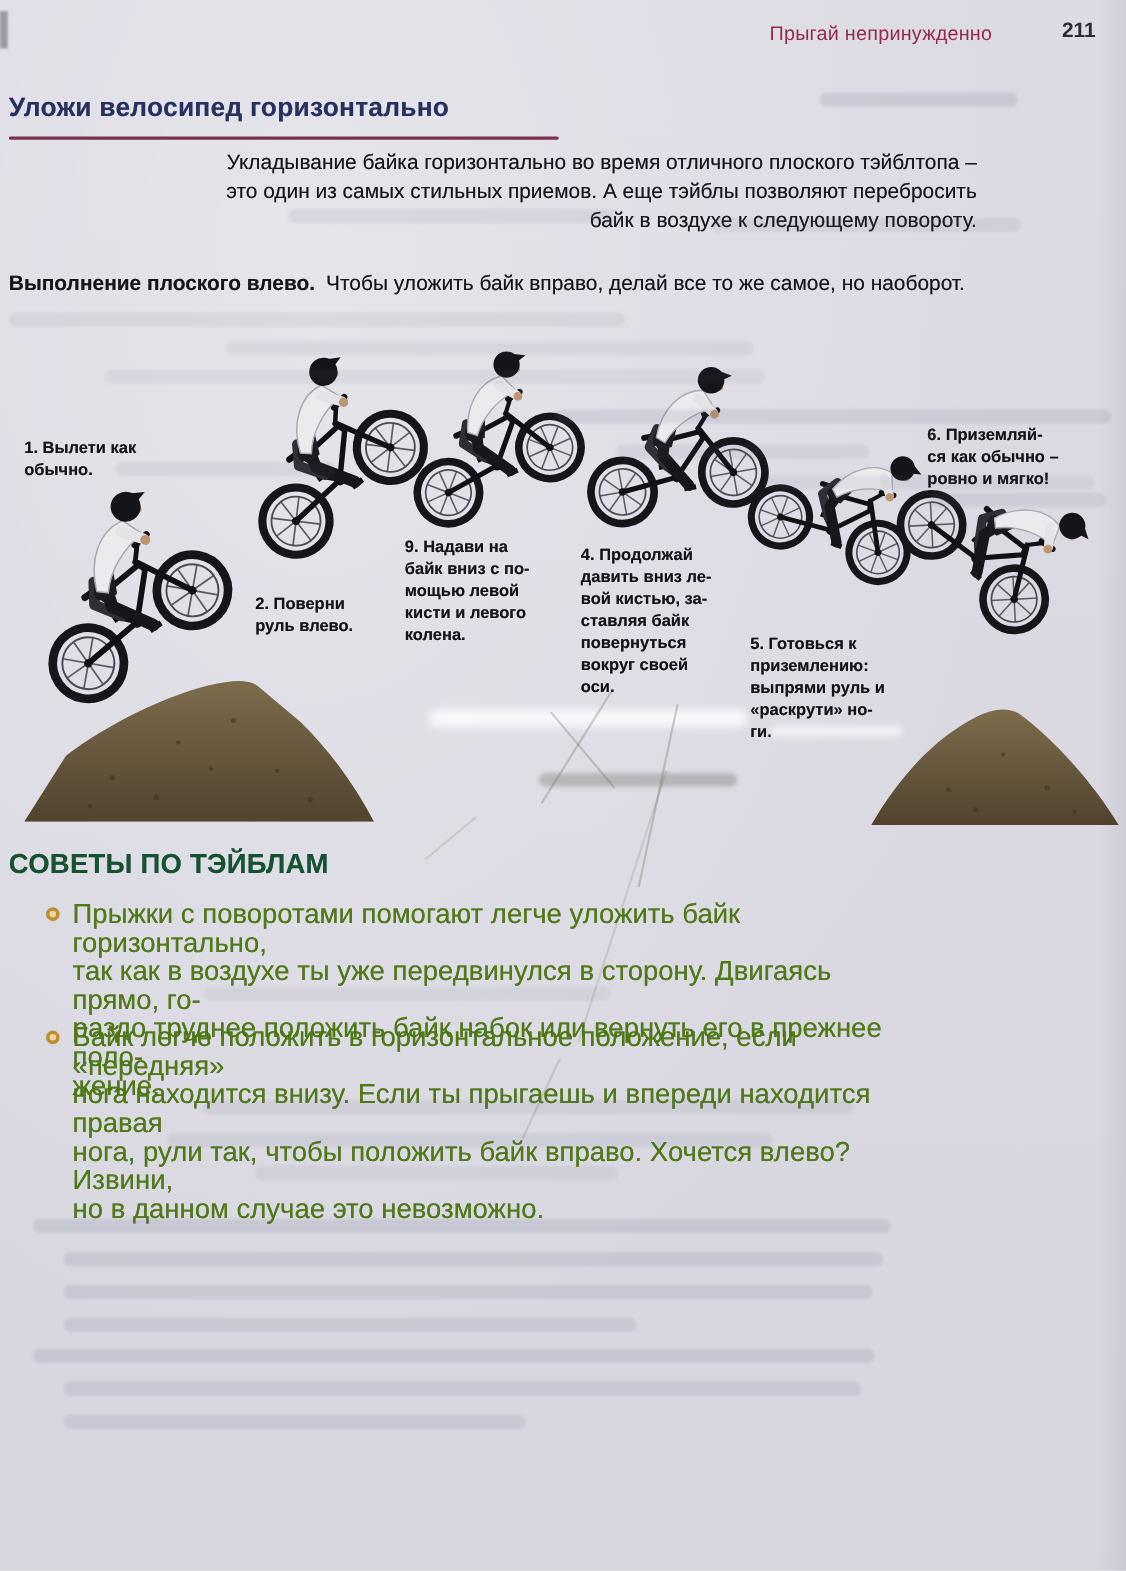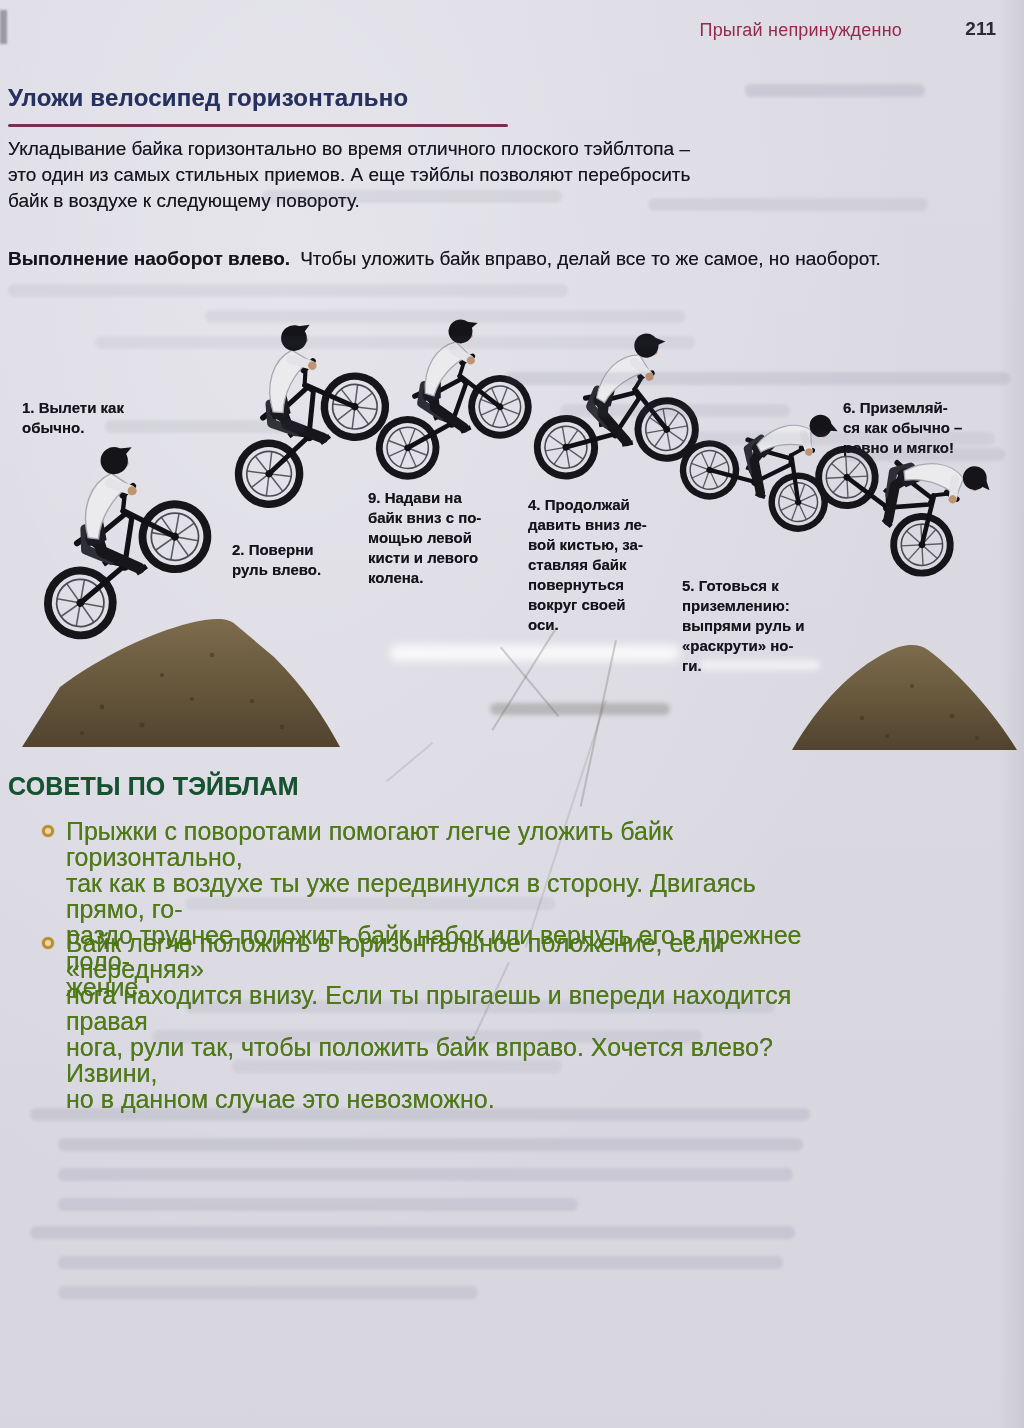--- a/index.html
+++ b/index.html
@@ -13,21 +13,21 @@
   }
   .abs{position:absolute;}
   
   .running-title{top:20px;right:122px;font-size:18px;font-weight:400;color:#95294a;letter-spacing:.2px;}
   .page-number{top:18px;right:28px;font-size:19px;font-weight:700;color:#2b2b33;}
   
   .title{left:8px;top:84px;font-size:24px;font-weight:700;color:#27315f;letter-spacing:.2px;text-shadow:0 0 .6px rgba(39,49,95,.5);}
   .title-underline{left:8px;top:124px;width:500px;height:3px;background:#7b2f4e;border-radius:2px;}
   
   .intro{left:8px;top:136px;width:880px;margin:0;font-size:19px;line-height:26px;white-space:pre-line;
-         color:#15151c;text-shadow:0 0 .5px rgba(21,21,28,.55);}
+         color:#15151c;text-shadow:0 0 .5px rgba(21,21,28,.55);text-align:right;}
   .lead{left:8px;top:246px;width:1000px;margin:0;font-size:19px;line-height:26px;color:#15151c;text-shadow:0 0 .5px rgba(21,21,28,.55);}
   .lead b{margin-right:10px;}
   
   .cap{font-size:15px;line-height:20px;font-weight:700;color:#131318;white-space:pre-line;text-shadow:0 0 .5px rgba(19,19,24,.55);}
   
   .tips-heading{left:8px;top:772px;font-size:25px;font-weight:800;color:#14532d;letter-spacing:.2px;text-shadow:0 0 .6px rgba(39,49,95,.5);}
   .tip{left:40px;width:800px;}
   .tip .bullet{position:absolute;left:2px;top:7px;width:6px;height:6px;border-radius:50%;
       background:#ead9ae;border:3px solid #c08f2b;box-shadow:0 0 1px rgba(120,85,20,.6);}
   .tip-text{margin:0 0 0 26px;font-size:25px;line-height:26px;white-space:pre-line;color:#4d7c0f;text-shadow:0 0 .5px rgba(21,21,28,.55);}
@@ -93,21 +93,21 @@
 
 <div class="abs running-title">Прыгай непринужденно</div>
 <div class="abs page-number">211</div>
 <div class="abs corner-mark"></div>
 
 <h1 class="abs title" style="margin:0;">Уложи велосипед горизонтально</h1>
 <div class="abs title-underline"></div>
 <p class="abs intro">Укладывание байка горизонтально во время отличного плоского тэйблтопа –
 это один из самых стильных приемов. А еще тэйблы позволяют перебросить
 байк в воздухе к следующему повороту.</p>
-<p class="abs lead"><b>Выполнение наоборот влево.</b><span>Чтобы уложить байк вправо, делай все то же самое, но наоборот.</span></p>
+<p class="abs lead"><b>Выполнение плоского влево.</b><span>Чтобы уложить байк вправо, делай все то же самое, но наоборот.</span></p>
 
 <svg class="mound" style="left:22px;top:615px;" width="318" height="132" viewBox="0 0 318 132">
   <defs>
       <linearGradient id="dirtL" x1="0" y1="0" x2="0" y2="1">
     <stop offset="0" stop-color="#7d6c4c"></stop>
         <stop offset="1" stop-color="#51432e"></stop>
       </linearGradient>
     </defs>
   <path d="M0,132 L38,72 C78,42 128,18 168,8 C190,3 206,2 214,10 L252,42 C282,72 302,102 318,132 Z" fill="url(#dirtL)"></path>
   <g fill="#3c3322" opacity=".55">
@@ -171,21 +171,21 @@
 вой кистью, за-
 ставляя байк
 повернуться
 вокруг своей
 оси.</div>
 <div class="abs cap" style="left:682px;top:576px;width:175px;">5. Готовься к
 приземлению:
 выпрями руль и
 «раскрути» но-
 ги.</div>
-<div class="abs cap" style="left:843px;top:398px;width:170px;">6. Приземляй-
+<div class="abs cap" style="left:843px;top:386px;width:170px;">6. Приземляй-
 ся как обычно –
 ровно и мягко!</div>
 
 <h2 class="abs tips-heading" style="margin:0;">СОВЕТЫ ПО ТЭЙБЛАМ</h2>
 <div class="abs tip" style="top:818px;">
   <span class="bullet"></span>
   <p class="tip-text">Прыжки с поворотами помогают легче уложить байк горизонтально,
 так как в воздухе ты уже передвинулся в сторону. Двигаясь прямо, го-
 раздо труднее положить байк набок или вернуть его в прежнее поло-
 жение.</p>

